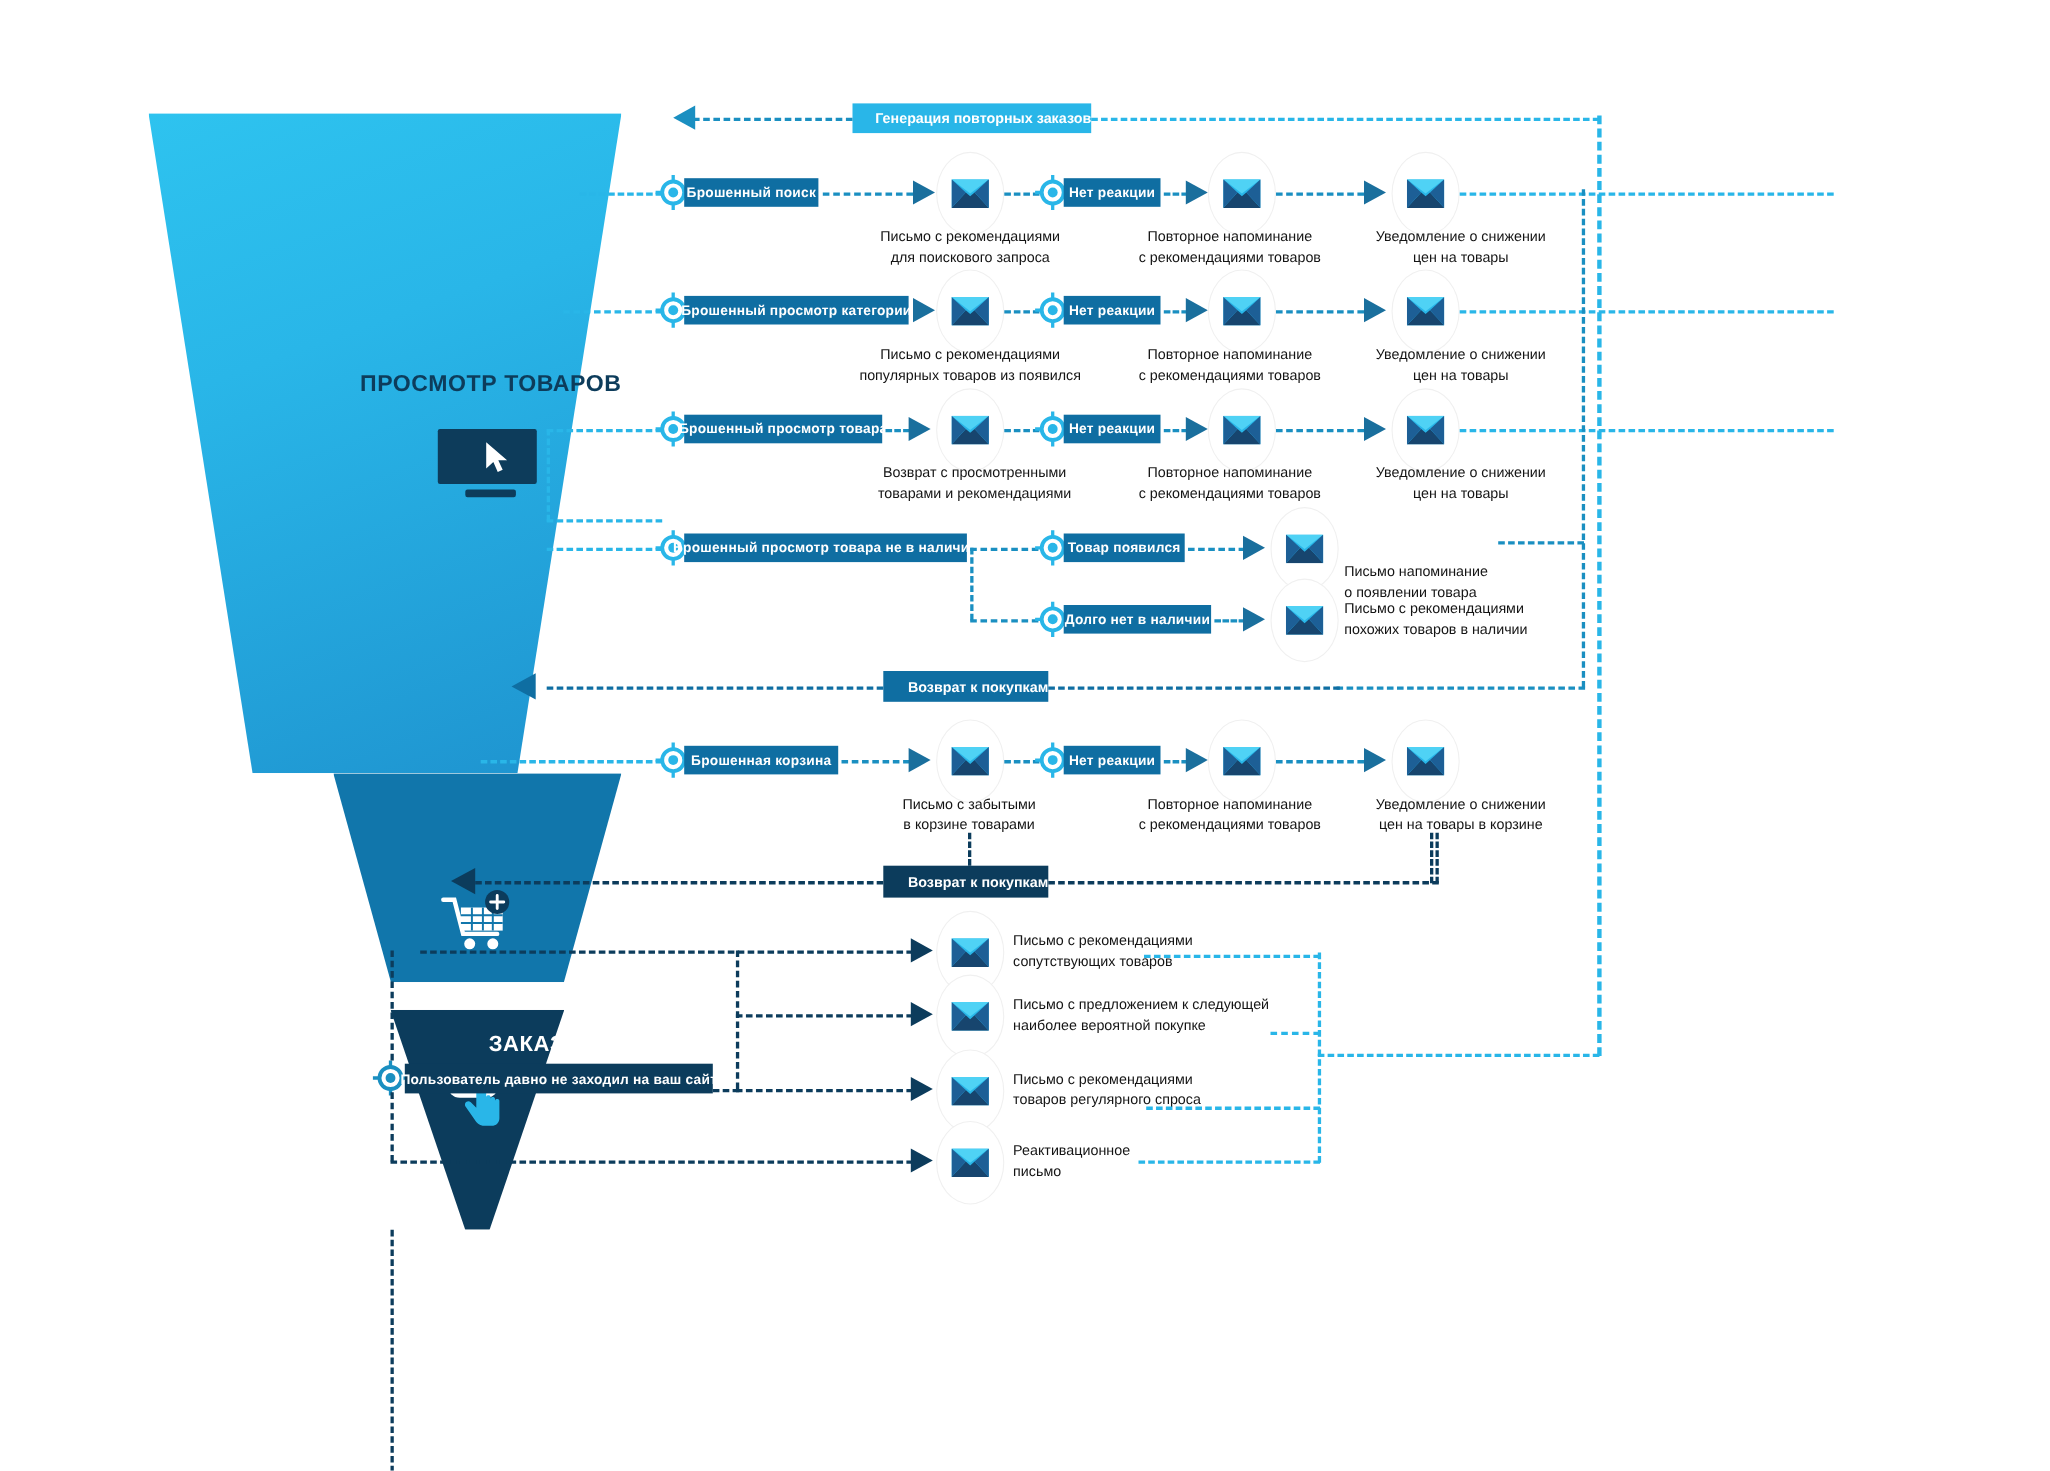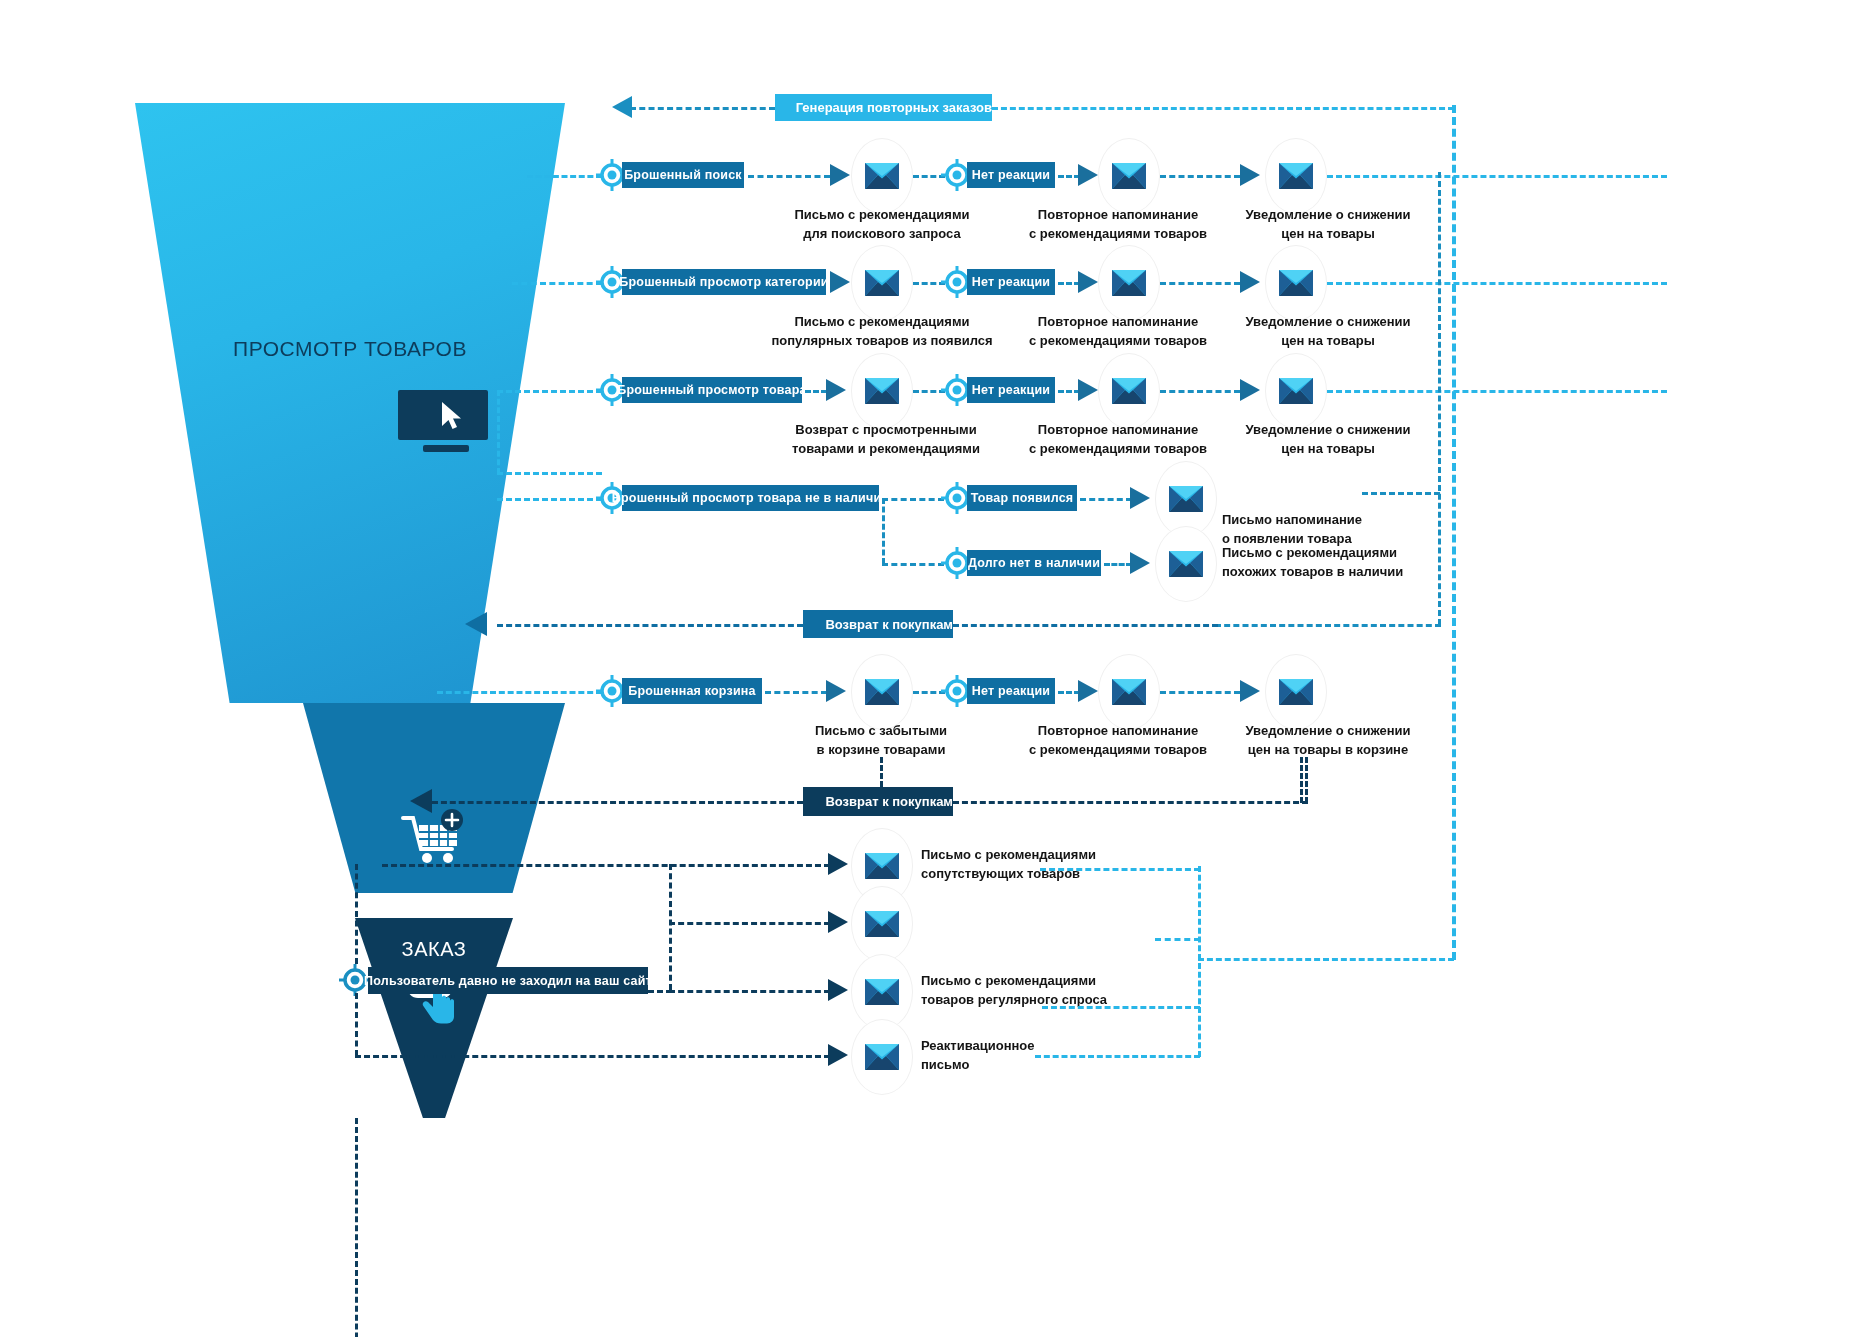--- a/index.html
+++ b/index.html
@@ -16,21 +16,21 @@
     position:absolute;left:303px;top:703px;width:262px;height:190px;
     background:#1176ab;
     clip-path:polygon(0 0,100% 0,80% 100%,20% 100%);
   }
   .funnel-bot{
     position:absolute;left:355px;top:918px;width:158px;height:200px;
     background:#0c3c5c;
     clip-path:polygon(0 0,100% 0,57% 100%,43% 100%);
   }
   .f-label{
-    position:absolute;text-align:center;font-weight:normal;letter-spacing:.5px;
+    position:absolute;text-align:right;font-weight:bold;letter-spacing:.5px;
     pointer-events:none;
   }
   .f-label.top{left:135px;top:337px;width:430px;color:#0d3c5b;font-size:21px;}
   .f-label.mid{left:303px;top:733px;width:262px;color:#ffffff;font-size:20px;line-height:25px;}
   .f-label.bot{left:355px;top:938px;width:158px;color:#ffffff;font-size:20px;}
 
   
   .monitor{position:absolute;left:398px;top:390px;width:96px;height:62px;}
   .monitor .scr{width:90px;height:50px;background:#0d3c5b;border-radius:2px;position:relative;}
   .monitor .stand{width:46px;height:7px;background:#0d3c5b;margin:5px auto 0;border-radius:2px;}
@@ -58,21 +58,21 @@
   
   .target{position:absolute;width:34px;height:34px;}
   .target svg{display:block;}
 
   
   .env{position:absolute;width:60px;height:74px;border-radius:50%/50%;
        background:#fff;border:1.5px solid #f0f0f0;display:flex;align-items:center;justify-content:center;}
   .env svg{display:block;}
 
   
-  .cap{position:absolute;font-size:13px;font-weight:bold;color:#141414;line-height:19px;}
+  .cap{position:absolute;font-size:13px;font-weight:normal;color:#141414;line-height:19px;}
   .cap.c{text-align:center;}
   .cap.l{text-align:left;}
   .hdash{position:absolute;height:0;border-top-style:dashed;}
   .vdash{position:absolute;width:0;border-left-style:dashed;}
   .arrow{position:absolute;width:0;height:0;border-style:solid;}
 </style>
 </head>
 <body>
 
 <div id="stage">
@@ -510,20 +510,24 @@
   <div class="arrow" style="left:828px;top:911px;border-width:11px 0 11px 20px;border-color:transparent transparent transparent #0c3c5c;"></div>
   <div class="env" style="left:851px;top:886px;">
     <svg width="34" height="26" viewBox="0 0 34 26">
         <rect x="0" y="0" width="34" height="26" fill="#29b6e8"></rect>
         <path d="M0 0 L17 13 L34 0 Z" fill="#4fd2f5"></path>
         <path d="M0 26 L13 12 L17 15.5 L21 12 L34 26 Z" fill="#17456e"></path>
         <path d="M0 0 L13 12 L0 26 Z" fill="#1d5f96"></path>
         <path d="M34 0 L21 12 L34 26 Z" fill="#1d5f96"></path>
       </svg>
   </div>
+  <div class="cap l" style="left:921px;top:903px;width:300px;">
+    <div>Письмо с предложением к следующей</div>
+    <div>наиболее вероятной покупке</div>
+  </div>
 
   <div class="hdash" style="left:669px;top:990px;width:161px;border-top:3px dashed #0c3c5c;"></div>
   <div class="arrow" style="left:828px;top:979px;border-width:11px 0 11px 20px;border-color:transparent transparent transparent #0c3c5c;"></div>
   <div class="env" style="left:851px;top:954px;">
     <svg width="34" height="26" viewBox="0 0 34 26">
         <rect x="0" y="0" width="34" height="26" fill="#29b6e8"></rect>
         <path d="M0 0 L17 13 L34 0 Z" fill="#4fd2f5"></path>
         <path d="M0 26 L13 12 L17 15.5 L21 12 L34 26 Z" fill="#17456e"></path>
         <path d="M0 0 L13 12 L0 26 Z" fill="#1d5f96"></path>
         <path d="M34 0 L21 12 L34 26 Z" fill="#1d5f96"></path>

